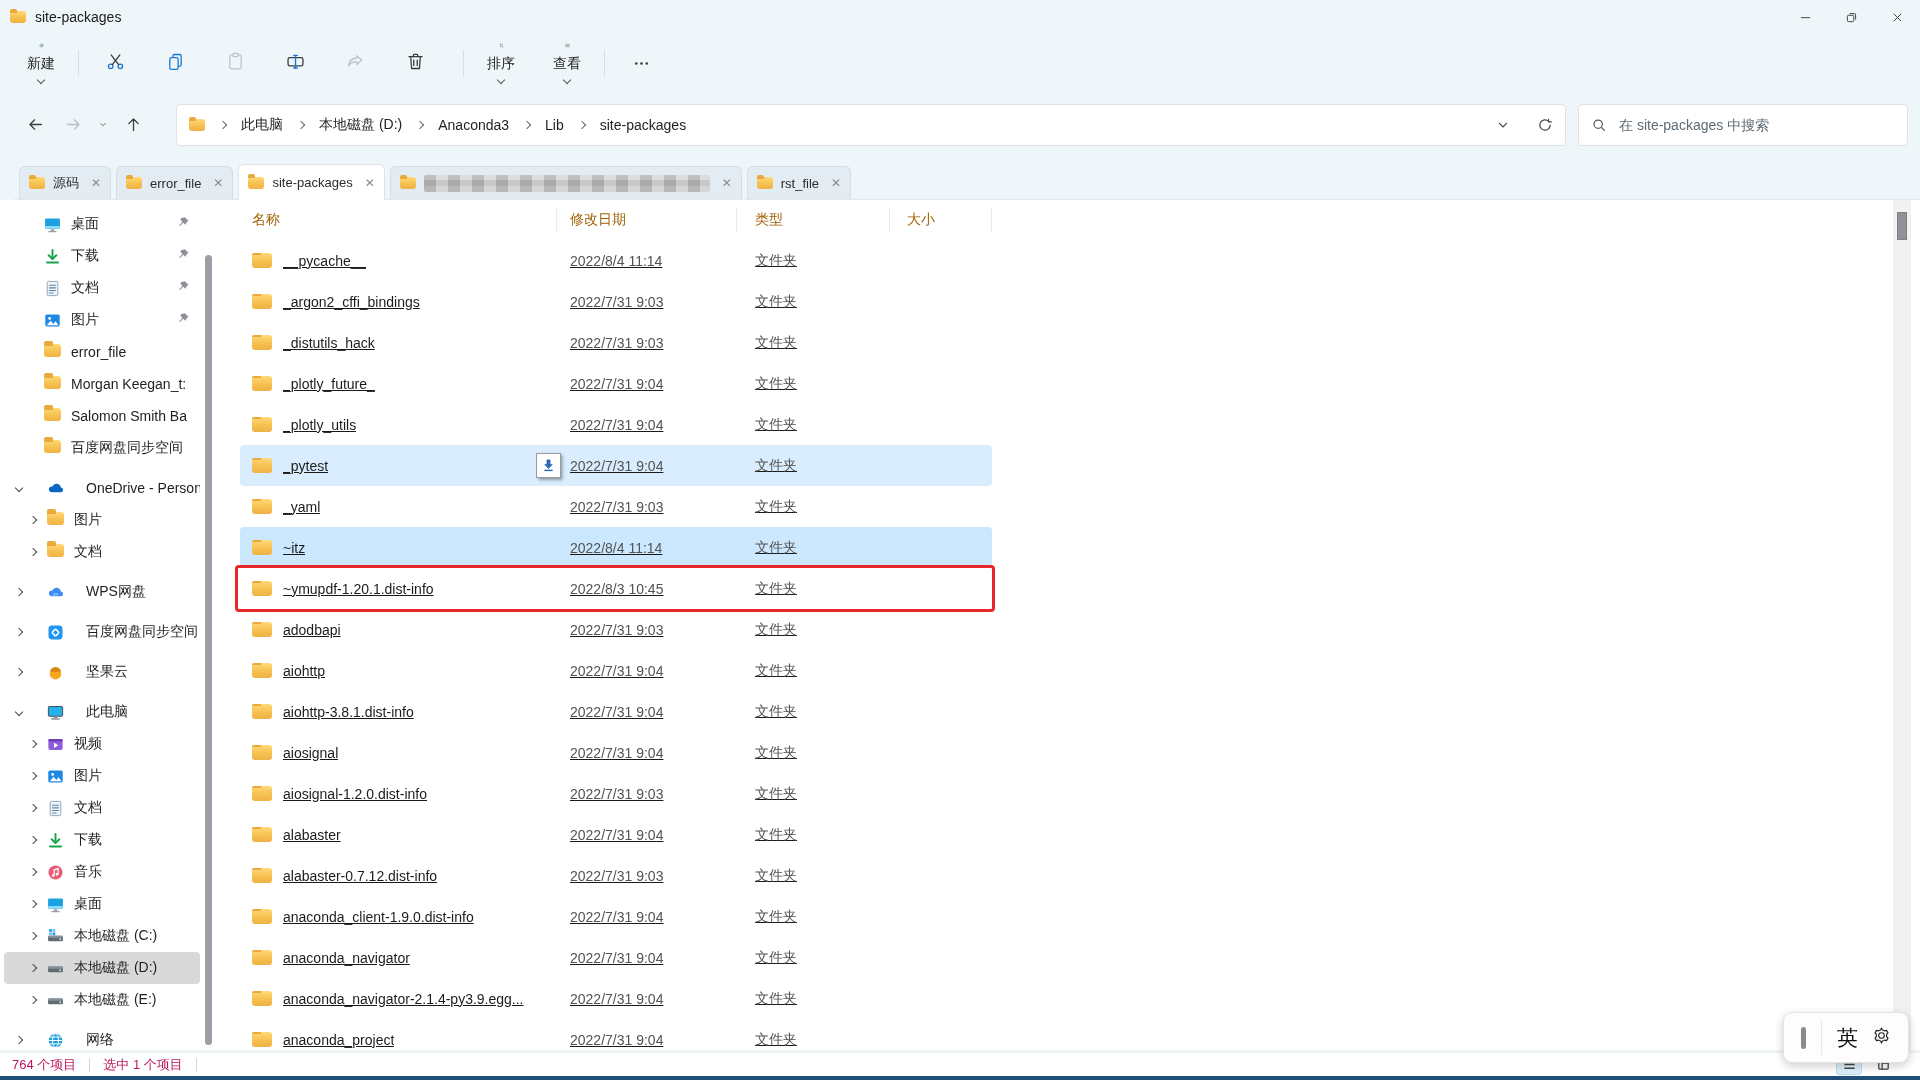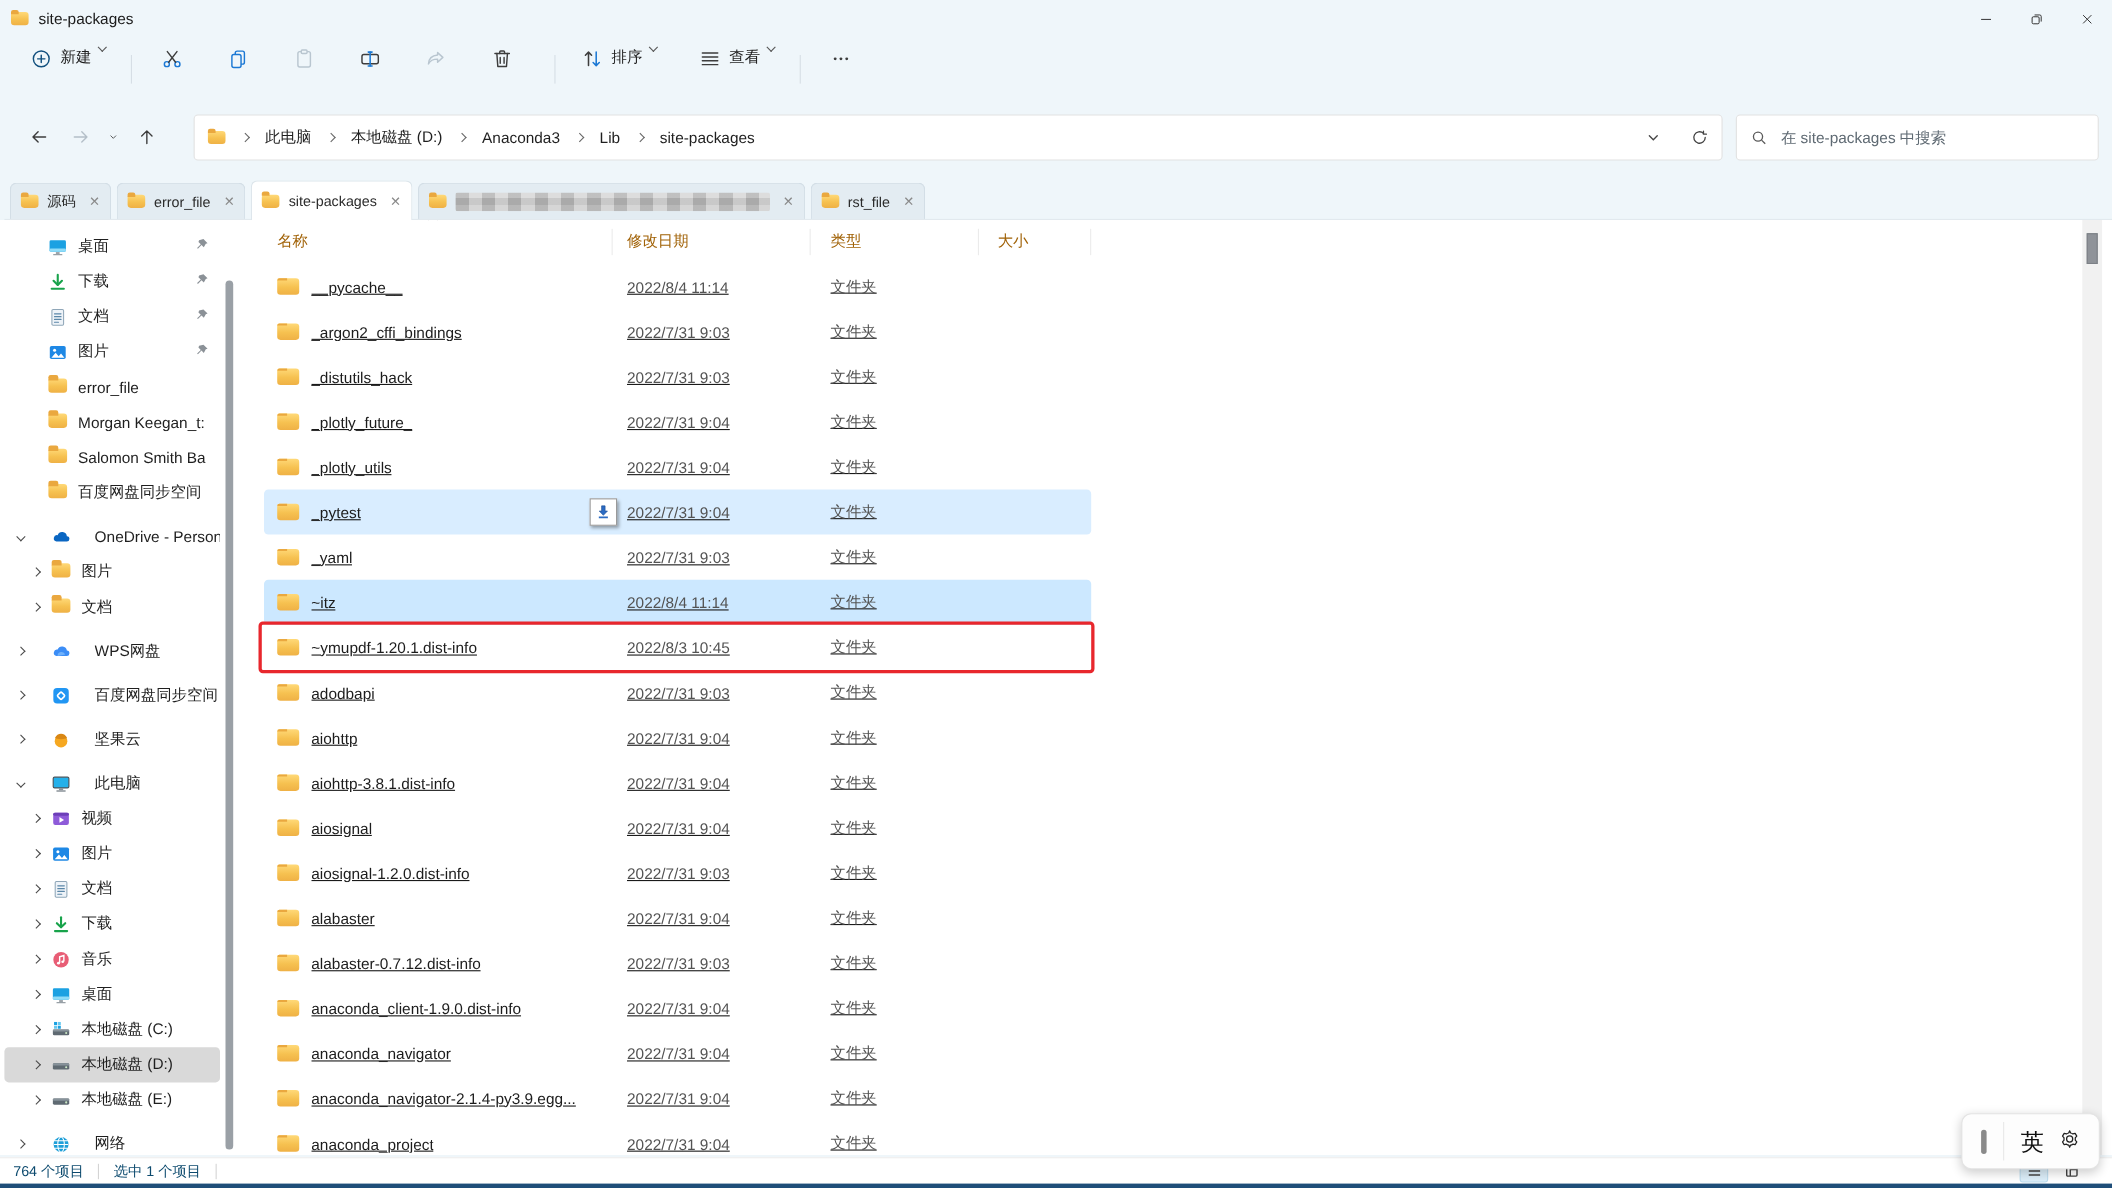--- a/index.html
+++ b/index.html
@@ -21,21 +21,21 @@
   
   .fold { position:relative; width:20px; height:15px; flex:none; display:inline-block;
     background:linear-gradient(180deg,#ffd978 0%,#f6c150 55%,#efb145 100%); border-radius:2px 3px 3px 3px; }
   .fold::before { content:''; position:absolute; top:-3px; left:0; width:9px; height:5px;
     background:#eaa83f; border-radius:2px 2px 0 0; }
   .fold.sm { width:16px; height:12px; }
   .fold.sm::before { width:7px; height:4px; top:-2.5px; }
 
   
   .toolbar { position:absolute; top:34px; left:0; right:0; height:58px; display:flex; align-items:center; padding-left:16px; }
-  .tbtn { display:flex; align-items:flex-start; gap:7px; height:40px; padding:0 11px; border:none; background:none; border-radius:5px; font-size:14px; color:#1f1f1f; cursor:default; }
+  .tbtn { display:flex; align-items:center; gap:7px; height:40px; padding:0 11px; border:none; background:none; border-radius:5px; font-size:14px; color:#1f1f1f; cursor:default;flex-direction:column; }
   .tbtn svg { width:21px; height:21px; }
   .tbtn.iconly { width:48px; justify-content:center; margin-right:12px; }
   .tsep { width:1px; height:26px; background:#d6dee5; margin:0 12px; flex:none; }
   .chev-s { width:6px; height:6px; border-right:1.3px solid #555; border-bottom:1.3px solid #555; transform:rotate(45deg); margin-top:-3px; flex:none; }
 
   
   .navbtns { position:absolute; top:96px; left:0; width:175px; height:56px; display:flex; align-items:center; gap:0; padding-left:16px; }
   .navb { width:38px; height:38px; display:flex; align-items:center; justify-content:center; border:none; background:none; border-radius:5px; }
   .navb svg { width:17px; height:17px; fill:none; stroke:#3c3c3c; stroke-width:1.5; stroke-linecap:round; stroke-linejoin:round; }
   .navb.disabled svg { stroke:#b4bfc8; }
@@ -44,21 +44,21 @@
   .crumb { padding:3px 4px; border-radius:3px; white-space:nowrap; }
   .crumb-chev { width:6px; height:6px; border-top:1.4px solid #666; border-right:1.4px solid #666; transform:rotate(45deg); margin:0 11px; flex:none; }
   .addr-right { margin-left:auto; display:flex; align-items:center; gap:26px; }
   .addr-right svg { width:16px; height:16px; fill:none; stroke:#444; stroke-width:1.5; stroke-linecap:round; }
   .searchbox { position:absolute; left:1578px; top:104px; width:330px; height:42px; background:#fff; border:1px solid #e2e2e2; border-radius:4px; display:flex; align-items:center; padding:0 12px; }
   .searchbox svg { width:16px; height:16px; fill:none; stroke:#5a5a5a; stroke-width:1.5; flex:none; }
   .searchbox input { border:none; outline:none; flex:1; margin-left:10px; font-size:14px; font-family:inherit; color:#222; background:transparent; }
   .searchbox input::placeholder { color:#5f6a73; }
 
   
-  .tabstrip { position:absolute; top:163px; left:4px; right:0; height:37px; display:flex; align-items:flex-end; padding-left:5px; border-bottom:1px solid #e2e9ee; }
+  .tabstrip { position:absolute; top:163px; left:14px; right:0; height:37px; display:flex; align-items:flex-end; padding-left:5px; border-bottom:1px solid #e2e9ee; }
   .tab { height:33px; display:flex; align-items:center; padding:0 9px; gap:8px; margin-right:5px;
     background:#e3ecf2; border:1px solid #d3dee6; border-bottom:none; border-radius:6px 6px 0 0; font-size:13px; color:#2b2b2b; }
   .tab.active { background:#fff; height:36px; margin-bottom:-1px; z-index:2; border-color:#dbe4ea; }
   .tclose { font-size:12px; color:#8a8a8a; margin-left:4px; }
   .pixelblur { width:286px; height:17px; border-radius:2px;
     background:
       repeating-linear-gradient(90deg, rgba(0,0,0,.10) 0 12px, rgba(255,255,255,.18) 12px 24px),
       repeating-linear-gradient(0deg, #cdcdcd 0 6px, #bdbdbd 6px 12px, #d6d6d6 12px 17px); }
 
   
@@ -100,21 +100,21 @@
   .c-size { width:102px; }
   .redbox { position:absolute; left:-5px; right:-3px; top:-3px; bottom:-3px; border:3px solid #e8272d; border-radius:4px; pointer-events:none; z-index:3; }
   .overlayicon { position:absolute; left:296px; top:8px; width:25px; height:25px; background:#fff; border:1px solid #9a9a9a; box-shadow:1.5px 2px 3px rgba(0,0,0,.35); display:flex; align-items:center; justify-content:center; z-index:2; }
   .overlayicon svg { width:15px; height:15px; }
 
   
   .vscroll { position:absolute; right:9px; top:0; width:18px; height:850px; background:#f1f1f1; }
   .vthumb { position:absolute; left:4px; top:12px; width:10px; height:28px; background:#8f9399; border:1px solid #7c8086; }
 
   
-  .statusbar { position:absolute; left:0; right:0; bottom:4px; height:24px; background:#fff; border-top:1px solid #ededed; display:flex; align-items:center; padding-left:12px; font-size:13px; color:#0c4a6e; }
+  .statusbar { position:absolute; left:0; right:0; bottom:4px; height:24px; background:#fff; border-top:1px solid #ededed; display:flex; align-items:center; padding-left:12px; font-size:13px; color:#be185d; }
   .sb-sep { width:1px; height:14px; background:#d4d4d4; margin:0 13px; }
   .viewtoggles { position:absolute; right:24px; bottom:5px; display:flex; gap:8px; align-items:center; }
   .vt { width:26px; height:22px; display:flex; align-items:center; justify-content:center; border-radius:3px; border:1px solid transparent; }
   .vt.active { background:#dceef9; border-color:#bcdcee; }
   .vt svg { width:15px; height:15px; fill:none; stroke:#444; stroke-width:1.4; }
   .bottomstrip { position:absolute; left:0; right:0; bottom:0; height:4px; background:#1f4e79; }
 
   
   .ime { position:absolute; right:11px; bottom:17px; width:126px; height:51px; background:#fdfdfd; border:1px solid #e3e3e3; border-radius:9px; box-shadow:0 3px 10px rgba(0,0,0,.2); display:flex; align-items:center; z-index:10; }
   .ime-caret { width:5px; height:22px; background:#8a8a8a; border-radius:2.5px; margin:0 15px 0 17px; flex:none; }

